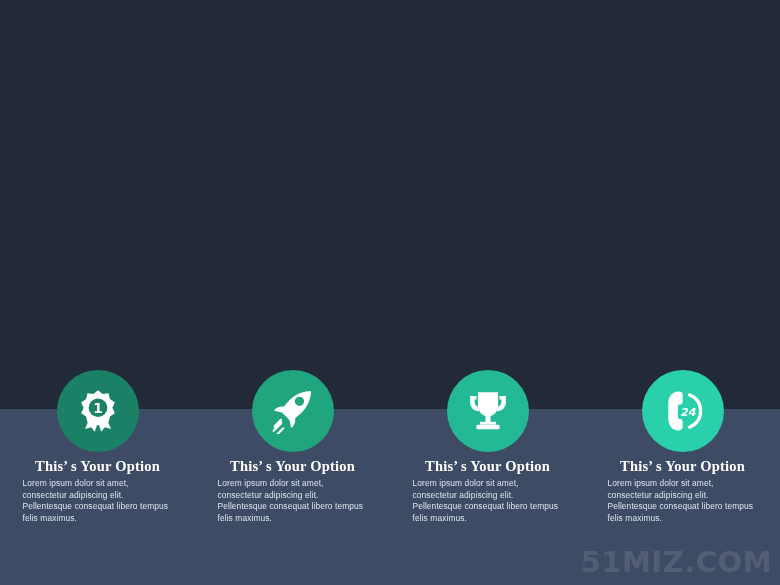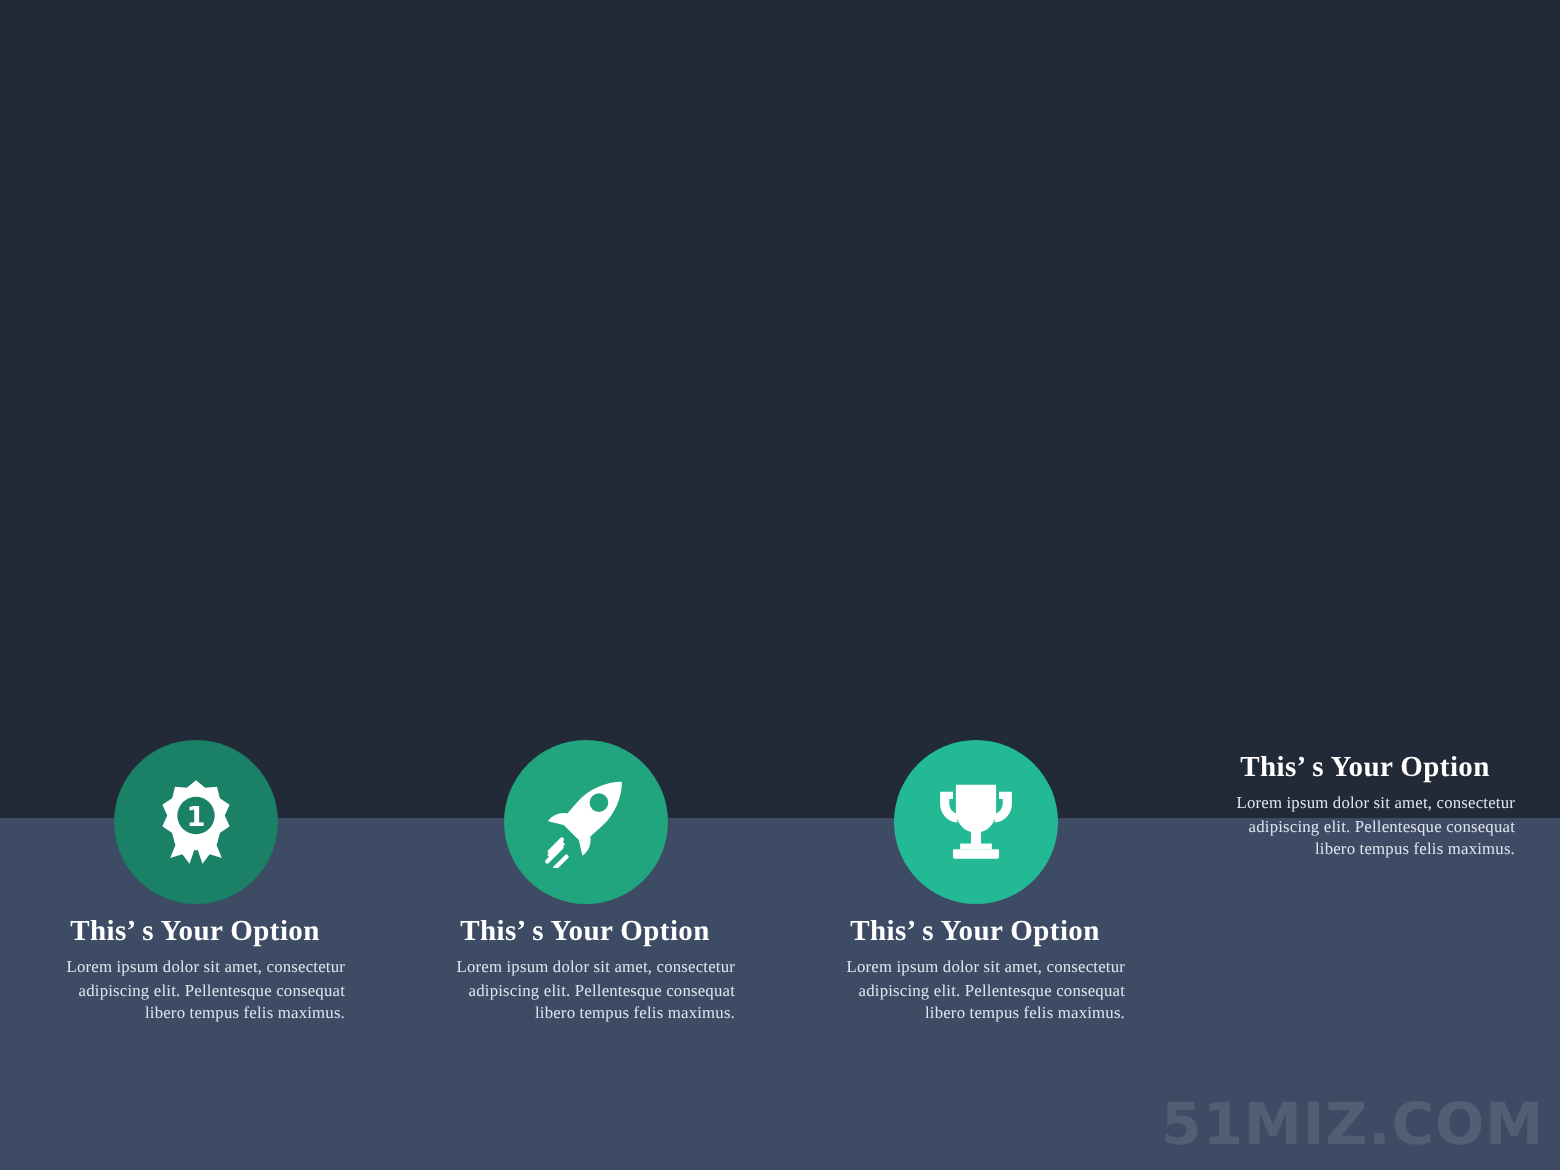--- a/index.html
+++ b/index.html
@@ -62,22 +62,22 @@
     font-weight: bold;
     font-size: 14.5px;
     color: #ffffff;
     letter-spacing: 0.2px;
     white-space: nowrap;
     line-height: 18px;
   }
   .card-body {
     margin-top: 3px;
     width: 150px;
-    text-align: right;
-    font-family: Liberation Serif, serif;
+    text-align: left;
+    font-family: Liberation Sans, sans-serif;
     font-size: 8.4px;
     line-height: 11.6px;
     color: #dfe4ee;
     letter-spacing: 0.1px;
   }
   
   .watermark {
     position: absolute;
     right: 8px;
     bottom: 6px;
@@ -143,20 +143,30 @@
             <path fill="#ffffff" d="M21 47 h22 v4 h-22 Z"></path>
             <rect x="16" y="51" width="32" height="6.5" rx="1" fill="#ffffff"></rect>
           </svg>
         </span>
       </div>
       <div class="card-title">This’ s Your Option</div>
       <div class="card-body">Lorem ipsum dolor sit amet, consectetur adipiscing elit. Pellentesque consequat libero tempus felis maximus.</div>
     </div>
 
     <div class="card">
+      <div class="circle" style="background: rgb(42, 208, 171);">
+        <span>
+          <svg width="46" height="46" viewBox="0 0 64 64" aria-hidden="true">
+            <path fill="#ffffff" d="M25.5 5 C17 5 11.5 12 11.5 22 v20 c0 10 5.5 17 14 17 c3.5 0 6-1.6 6-4.4 v-7.6 c0-2.6-2-4.3-5-4.3 h-1.6 V23.3 H26.5 c3 0 5-1.7 5-4.3 V9.4 C31.5 6.6 29 5 25.5 5 Z"></path>
+            <path fill="none" stroke="#ffffff" stroke-width="4.5" stroke-linecap="round" d="M41 9.5 C50.5 13.5 56.5 21.8 56.5 32 C56.5 42.2 50.5 50.5 41 54.5"></path>
+            <circle cx="40" cy="32" r="12.5" fill="#2ad0ab"></circle>
+            <text x="40" y="38.6" text-anchor="middle" font-family="DejaVu Sans, sans-serif" font-size="15.5" font-style="italic" font-weight="bold" fill="#ffffff">24</text>
+          </svg>
+        </span>
+      </div>
       <div class="card-title">This’ s Your Option</div>
       <div class="card-body">Lorem ipsum dolor sit amet, consectetur adipiscing elit. Pellentesque consequat libero tempus felis maximus.</div>
     </div>
 
   </div>
 
   <div class="watermark">51MIZ.COM</div>
 
 </div>
 

